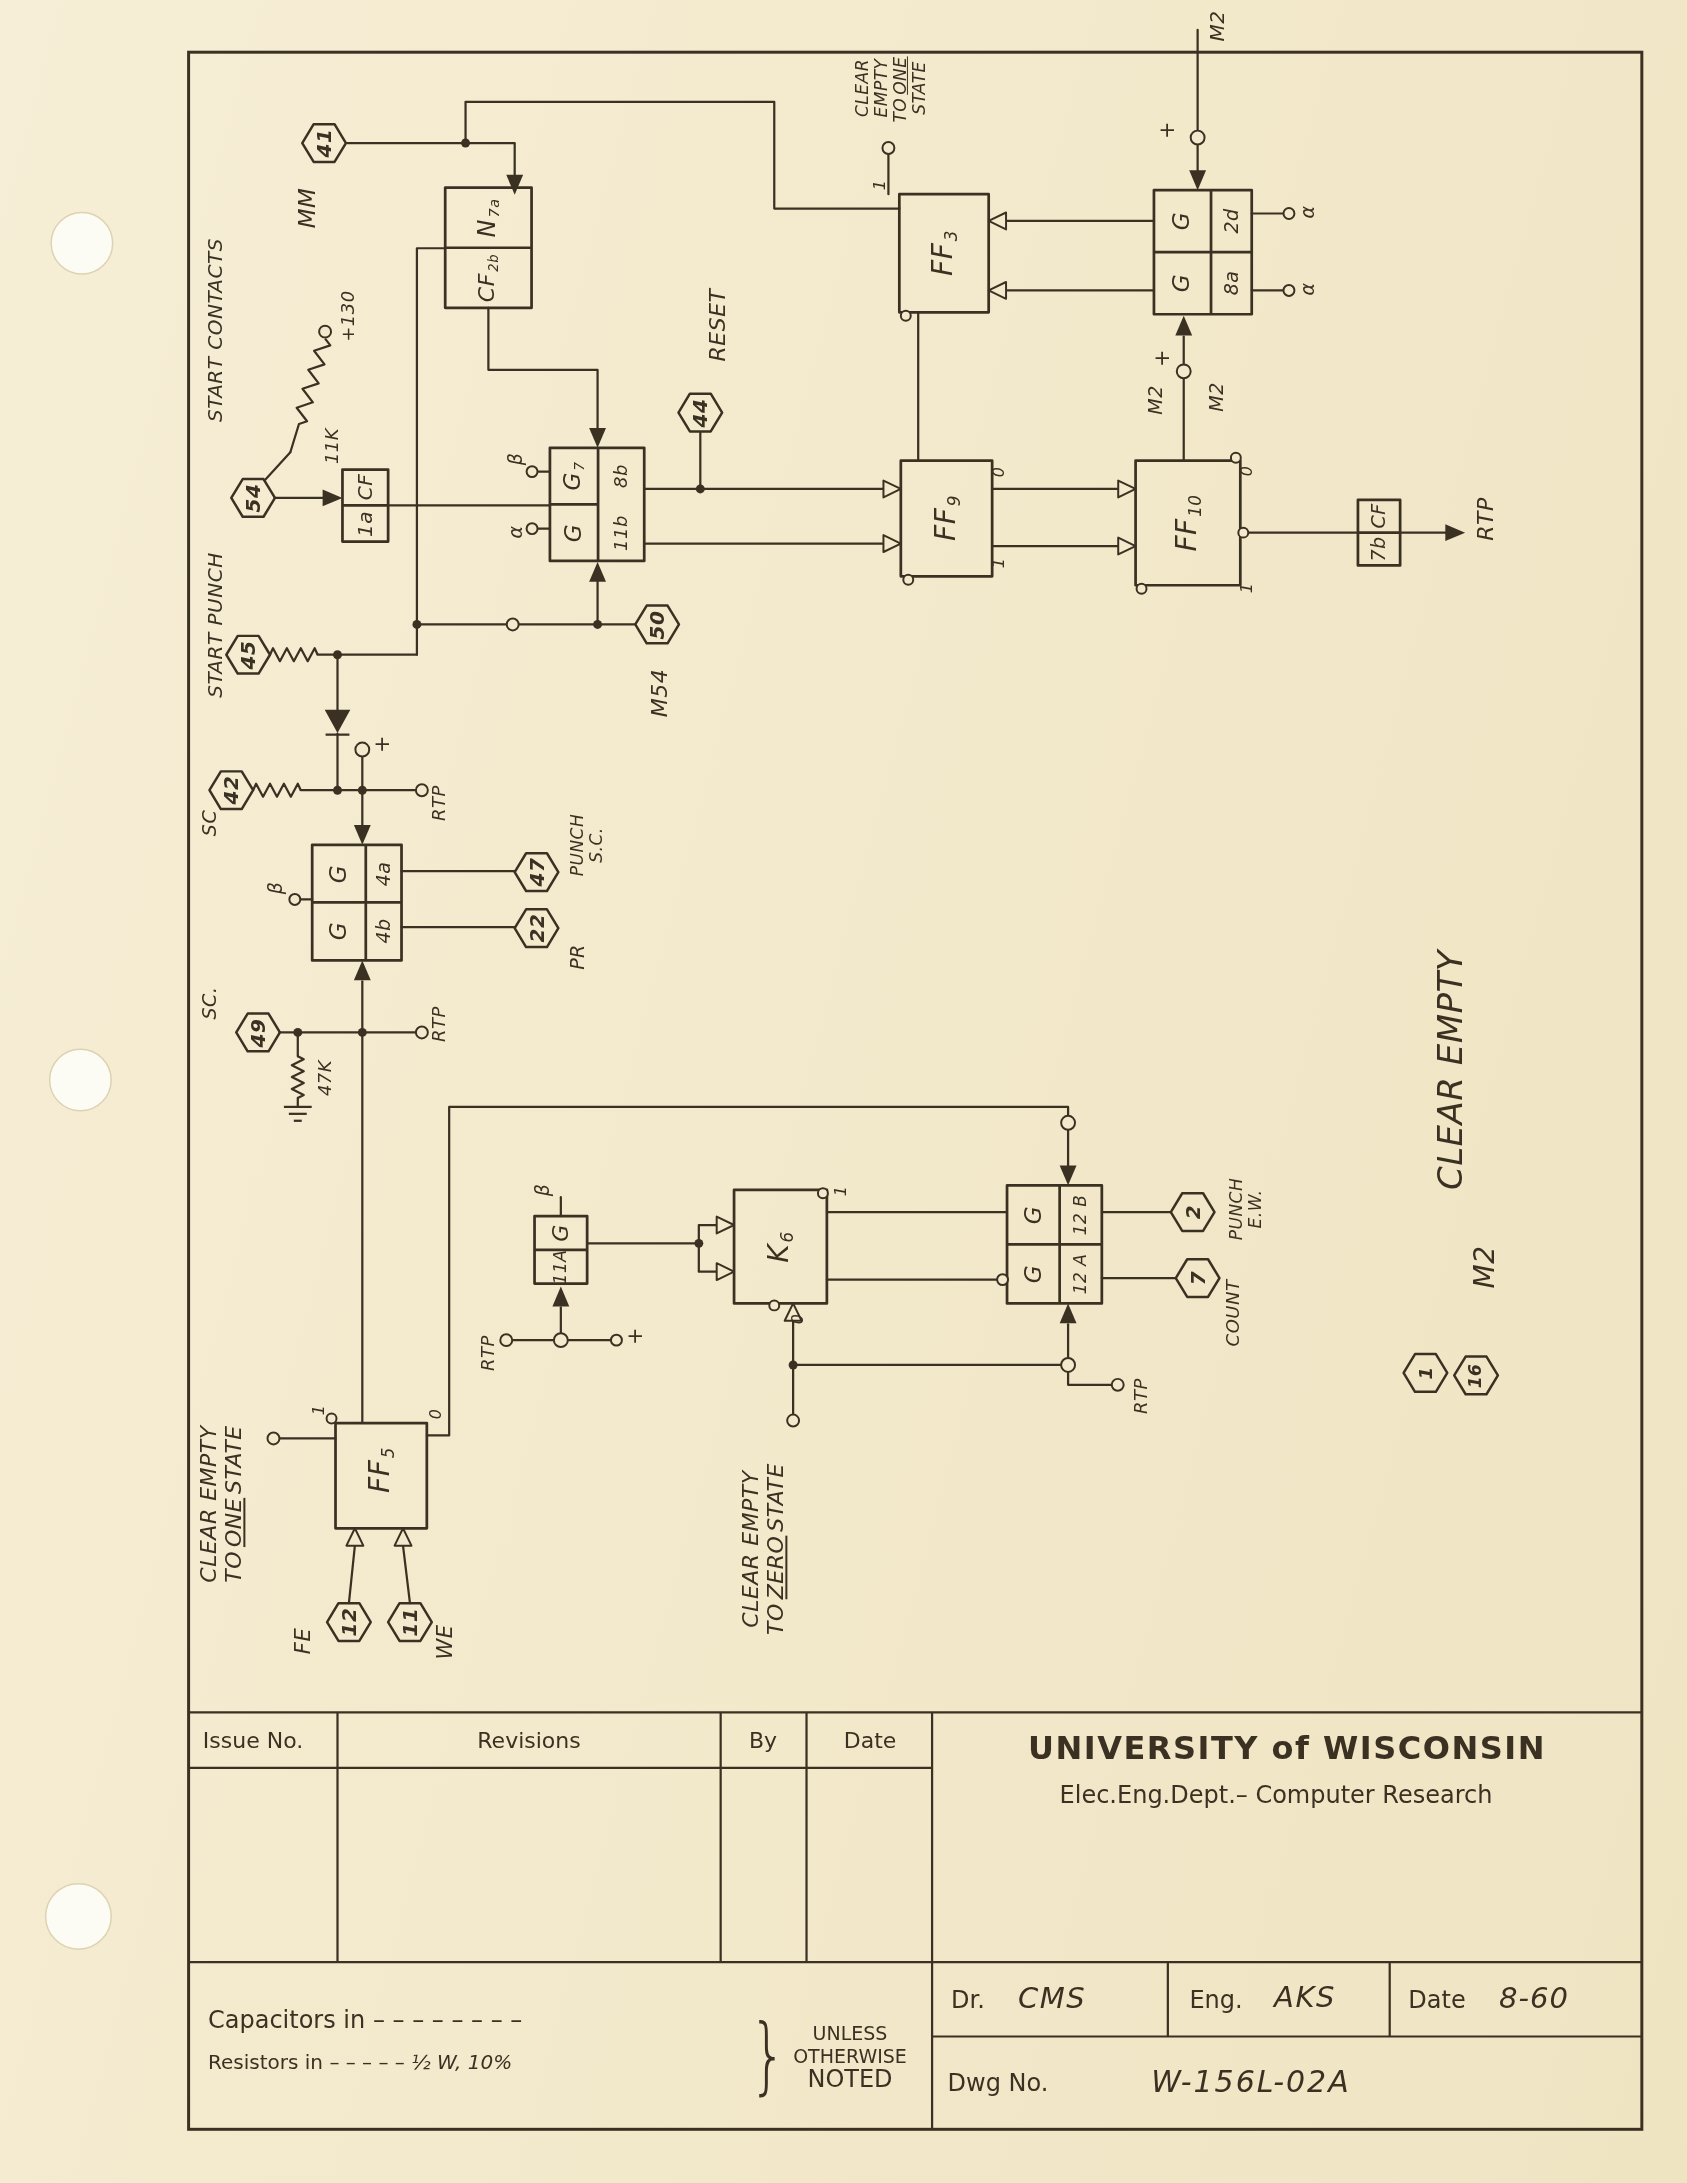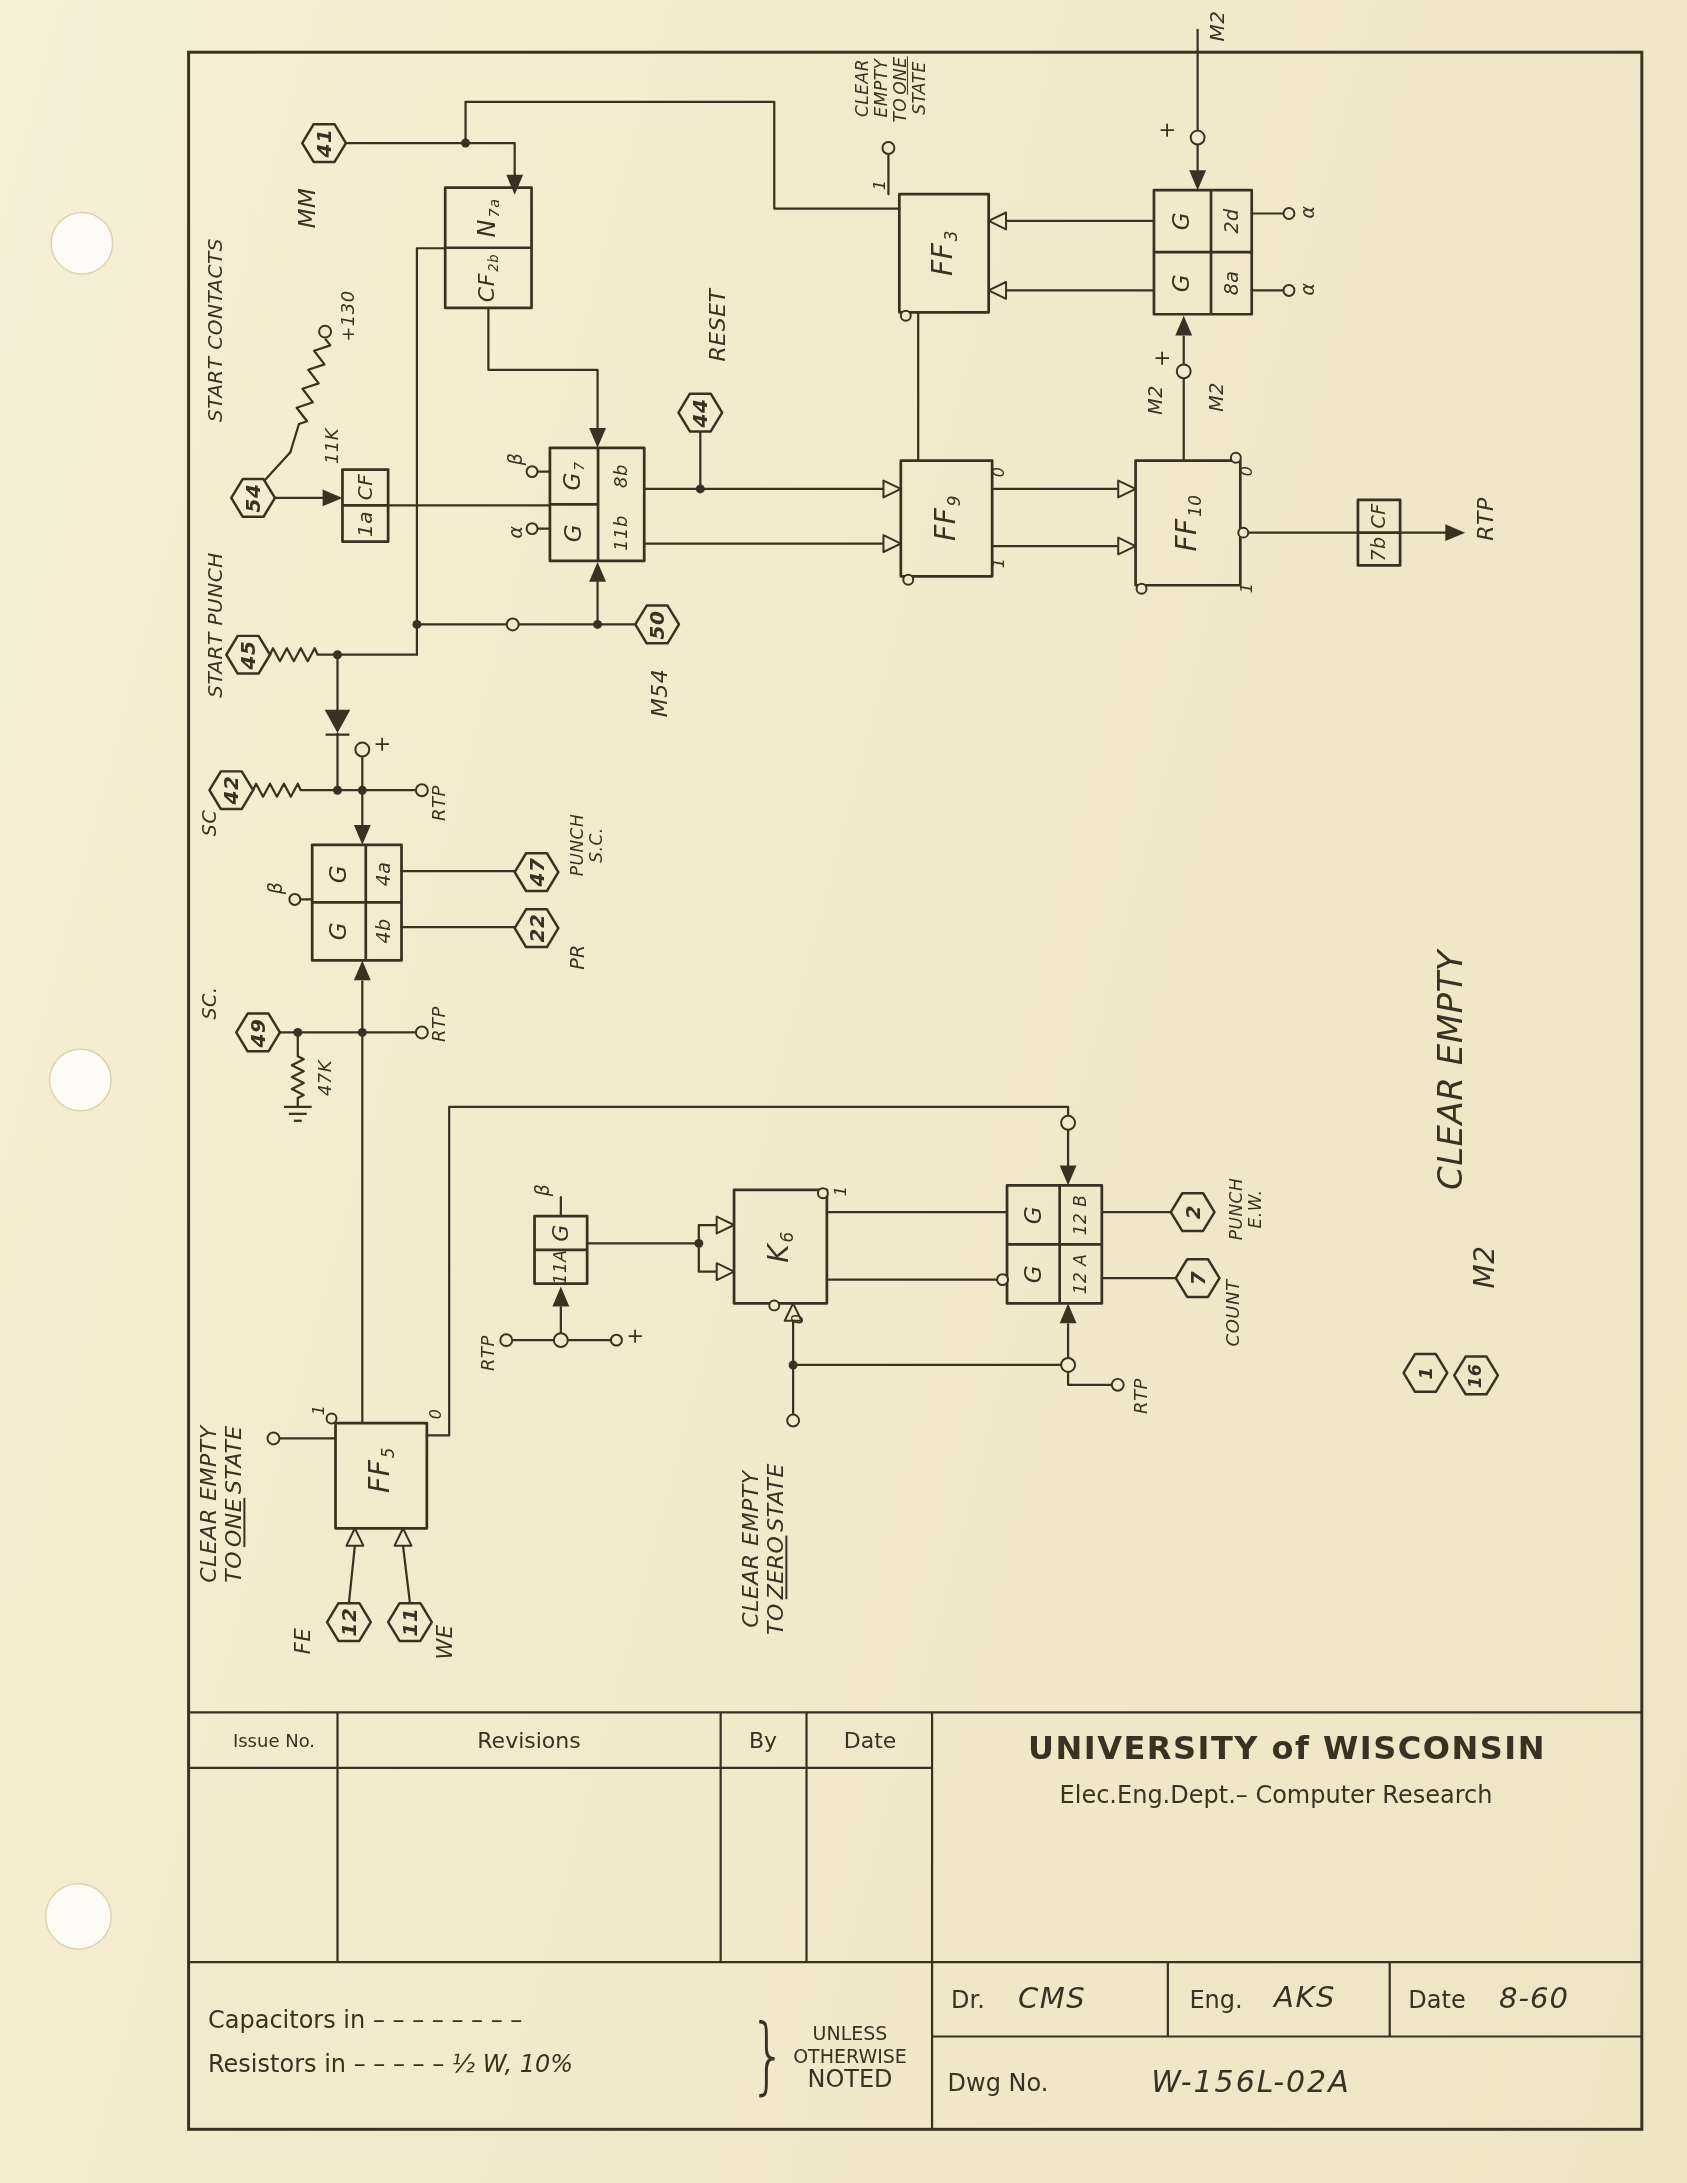--- a/index.html
+++ b/index.html
@@ -363,35 +363,35 @@
 </div>
 <div class="lbl" style="left:222px;top:1504px;font-size:22px">
   <div>CLEAR EMPTY</div>
   <div><span>TO</span><span class="u">ONE</span><span>STATE</span></div>
 </div>
 <div class="lbl" style="left:319px;top:1410px;font-size:16px">1</div>
 <div class="lbl" style="left:436px;top:1414px;font-size:16px">0</div>
 <div class="lbl" style="left:304px;top:1641px;font-size:21px">FE</div>
 <div class="lbl" style="left:446px;top:1642px;font-size:21px">WE</div>
 
-<div class="hlbl" style="left:274px;top:1740px;font-size:18px">Issue No.</div>
+<div class="hlbl" style="left:253px;top:1740px;font-size:22px">Issue No.</div>
 <div class="hlbl" style="left:529px;top:1740px;font-size:22px">Revisions</div>
 <div class="hlbl" style="left:763px;top:1740px;font-size:22px">By</div>
 <div class="hlbl" style="left:870px;top:1740px;font-size:22px">Date</div>
 <div class="hlbl bold" style="left:1287px;top:1748px;font-size:32px;letter-spacing:1.5px">UNIVERSITY of WISCONSIN</div>
 <div class="hlbl" style="left:1276px;top:1795px;font-size:24px">Elec.Eng.Dept.– Computer Research</div>
 <div class="hlbl" style="left:968px;top:2000px;font-size:24px">Dr.</div>
 <div class="hlbl hand" style="left:1052px;top:1998px;font-size:29px;letter-spacing:1.5px">CMS</div>
 <div class="hlbl" style="left:1216px;top:2000px;font-size:24px">Eng.</div>
 <div class="hlbl hand" style="left:1305px;top:1997px;font-size:29px;letter-spacing:1.5px">AKS</div>
 <div class="hlbl" style="left:1437px;top:2000px;font-size:24px">Date</div>
 <div class="hlbl hand" style="left:1534px;top:1998px;font-size:29px;letter-spacing:1px">8-60</div>
 <div class="hlbl" style="left:998px;top:2083px;font-size:24px">Dwg No.</div>
 <div class="hlbl hand" style="left:1251px;top:2081px;font-size:30px;letter-spacing:2px">W-156L-02A</div>
 <div class="tlleft" style="left:208px;top:2006px;font-size:24px"><span>Capacitors in</span> <span>– – – – – – – –</span></div>
-<div class="tlleft" style="left:208px;top:2050px;font-size:24px"><span>Resistors in</span> <span>– – – – –</span> <span class="hand">½ W, 10%</span></div>
+<div class="tlleft" style="left:208px;top:2050px;font-size:20px"><span>Resistors in</span> <span>– – – – –</span> <span class="hand">½ W, 10%</span></div>
 <div class="hlbl" style="left:768px;top:2055px;font-size:84px;font-weight:300;transform:translate(-50%,-50%) scaleX(0.7)">}</div>
 <div class="hlbl" style="left:850px;top:2033px;font-size:19px">UNLESS</div>
 <div class="hlbl" style="left:850px;top:2056px;font-size:19px">OTHERWISE</div>
 <div class="hlbl" style="left:850px;top:2079px;font-size:24px">NOTED</div>
 
 </div>
 
 
 </body></html>

